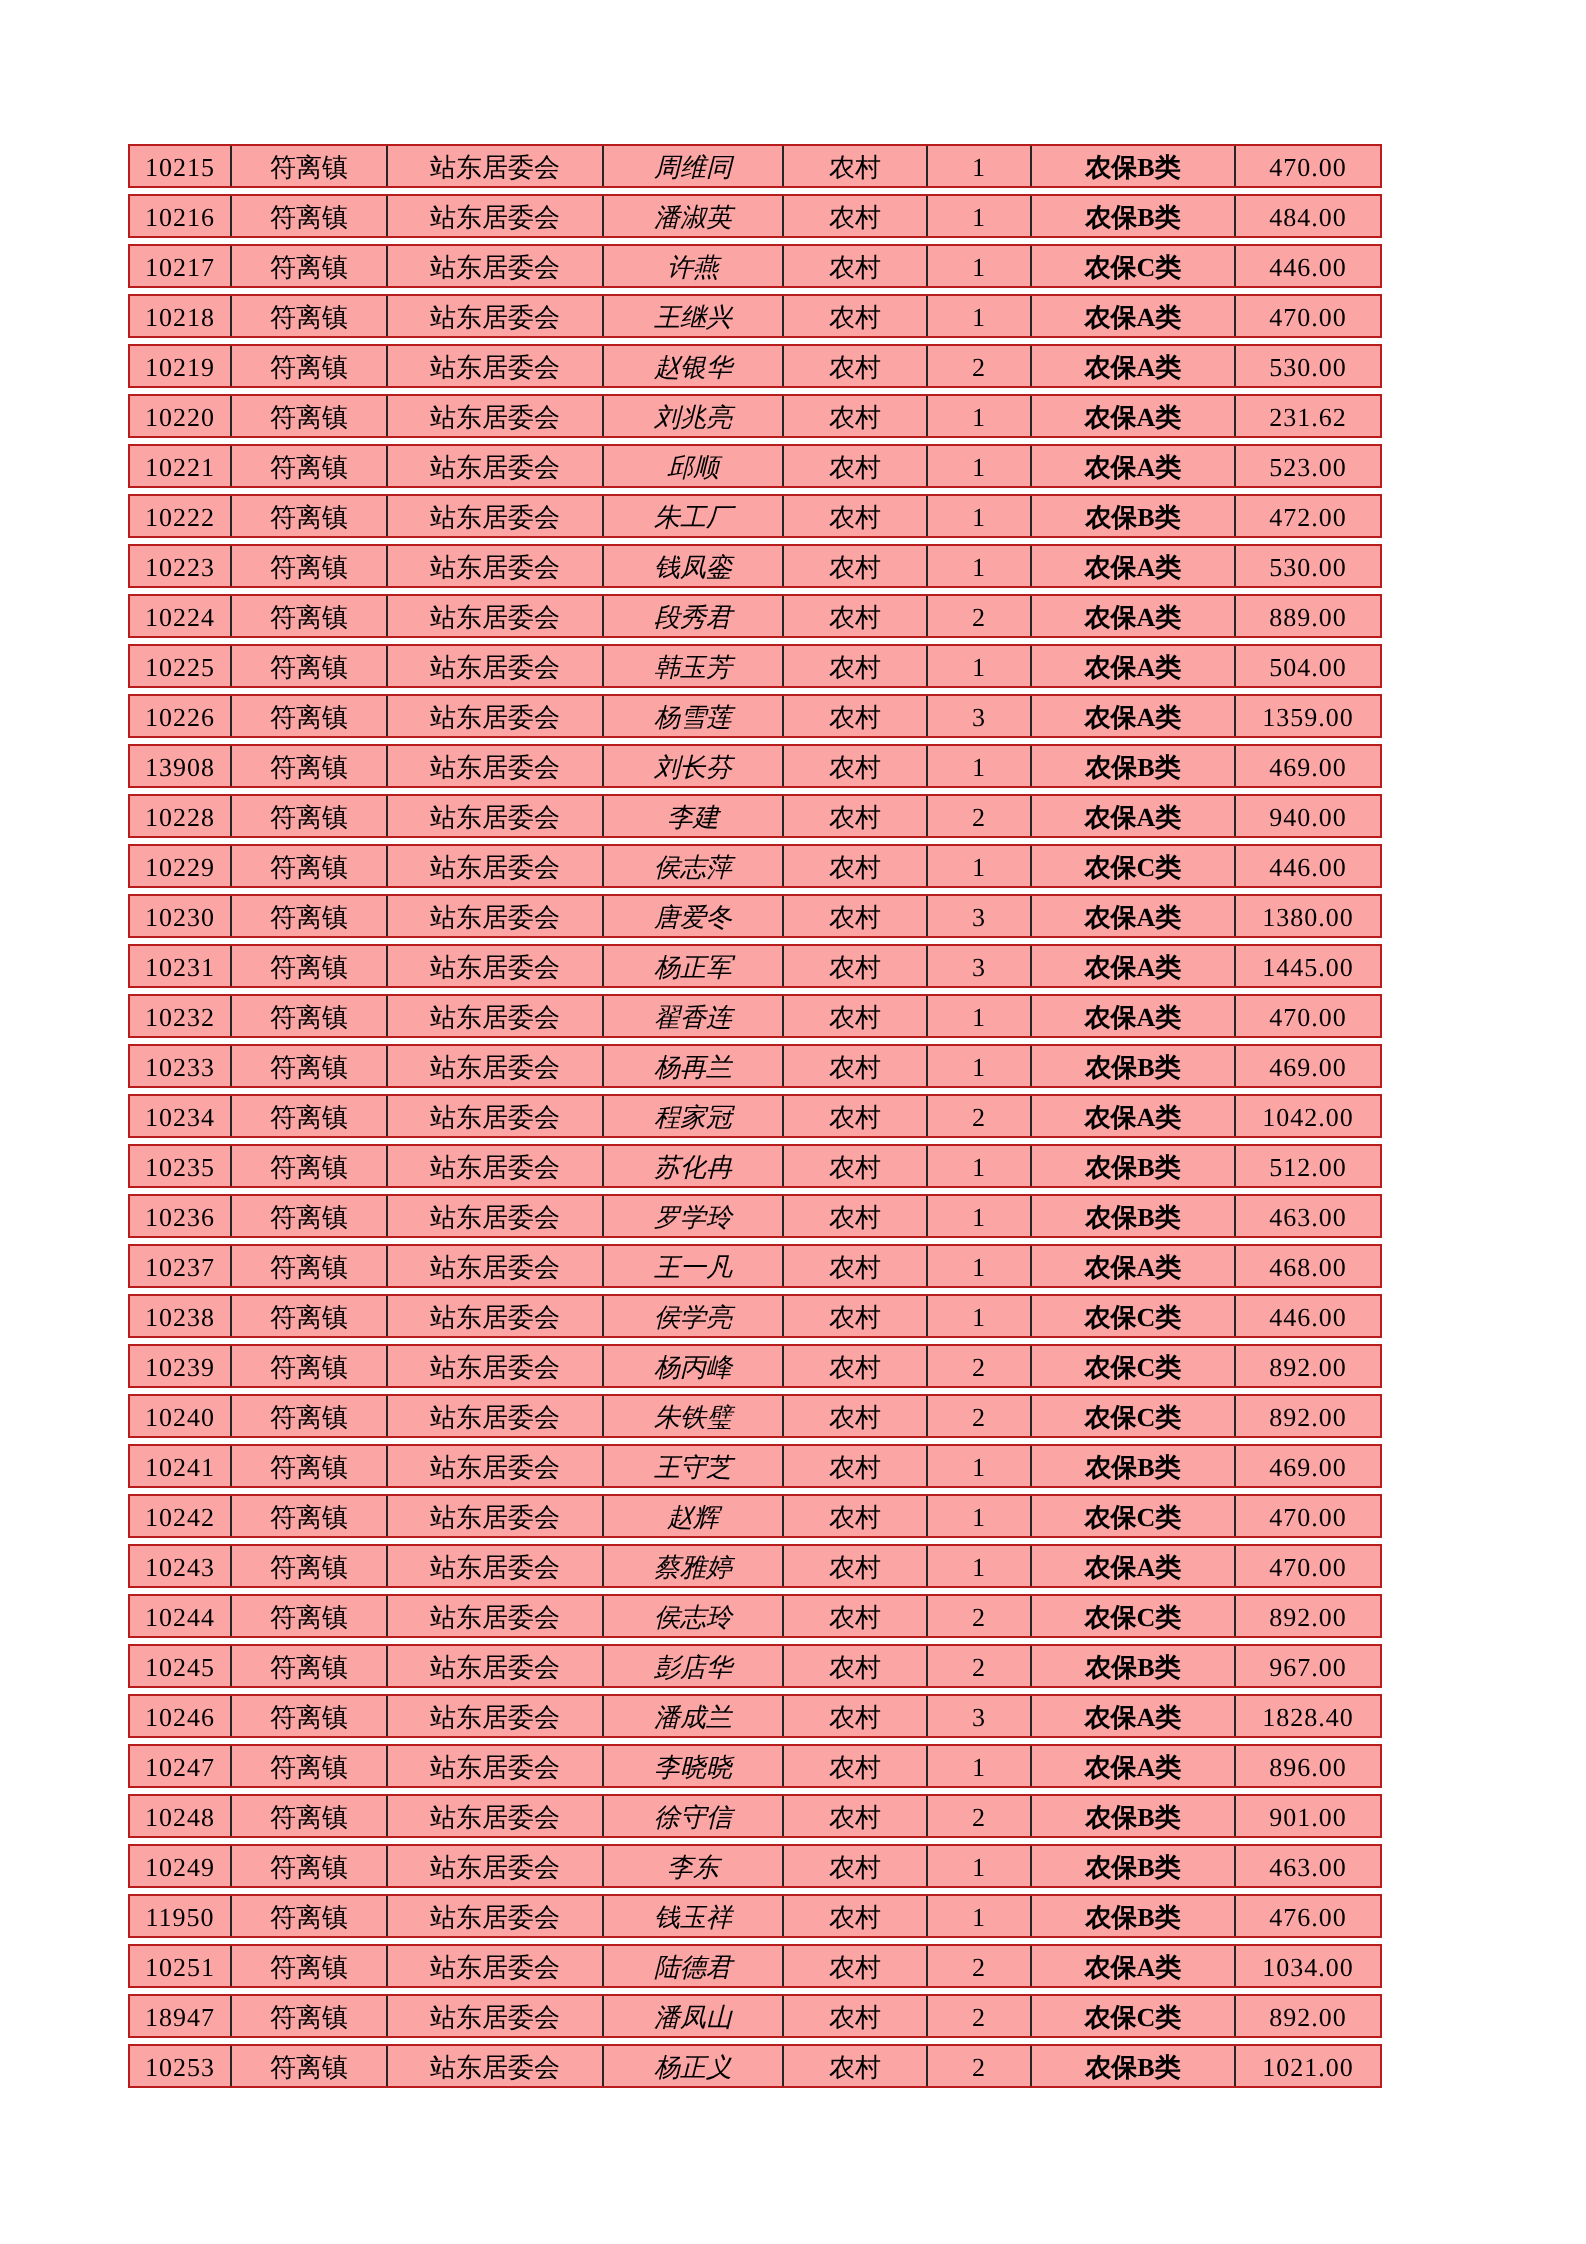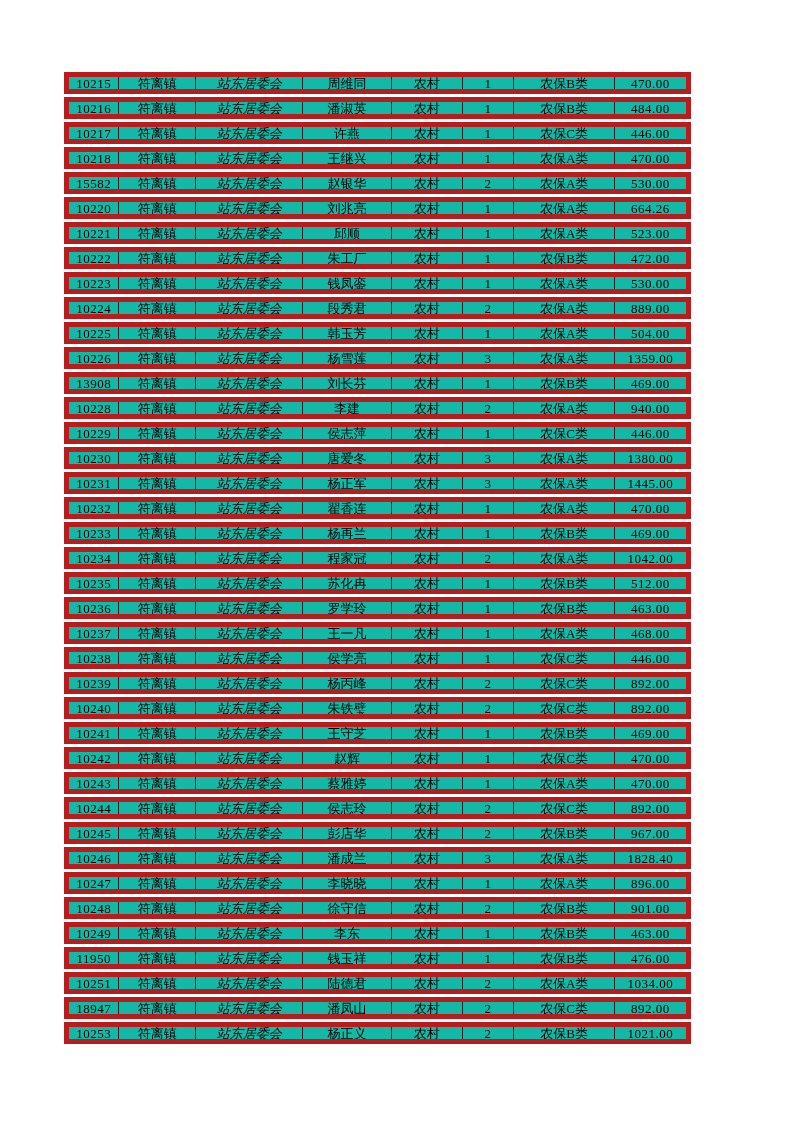--- a/index.html
+++ b/index.html
@@ -19,44 +19,44 @@
   .roster-table {
     position: absolute;
     left: 64px;
     top: 72px;
     width: 627px;
   }
   .row {
     display: flex;
     box-sizing: border-box;
     height: 22px;
-    border: 5px solid #b91c1c;
+    border: 1px solid #b91c1c;
     margin-bottom: 3px;
-    background: #14b8a6;
+    background: #fca5a5;
   }
   .cell {
     box-sizing: border-box;
     display: flex;
     align-items: center;
     justify-content: center;
     font-size: 13px;
     line-height: 1;
     white-space: nowrap;
     overflow: hidden;
   }
   .cell + .cell {
     border-left: 1px solid #262626;
   }
   .c0 { width: 50px; }
   .c1 { width: 78px; }
-  .c2 { width: 108px; font-style: italic; }
-  .c3 { width: 90px; }
+  .c2 { width: 108px; }
+  .c3 { width: 90px; font-style: italic; }
   .c4 { width: 72px; text-align: center; }
   .c5 { width: 52px; }
-  .c6 { width: 102px; }
+  .c6 { width: 102px; font-weight: bold; }
   .c7 { width: 73px; }
   .num {
     font-family: "Liberation Serif", "DejaVu Serif", serif;
     letter-spacing: 0.5px;
   }
   .zh {
     font-family: "Liberation Serif", "DejaVu Serif", serif;
   }
 </style>
 </head>
@@ -98,38 +98,38 @@
     <div class="cell c0 num">10218</div>
     <div class="cell c1 zh">符离镇</div>
     <div class="cell c2 zh">站东居委会</div>
     <div class="cell c3 zh">王继兴</div>
     <div class="cell c4 zh">农村</div>
     <div class="cell c5 num">1</div>
     <div class="cell c6 zh">农保A类</div>
     <div class="cell c7 num">470.00</div>
   </div>
       <div class="row">
-    <div class="cell c0 num">15582</div>
+    <div class="cell c0 num">10219</div>
     <div class="cell c1 zh">符离镇</div>
     <div class="cell c2 zh">站东居委会</div>
     <div class="cell c3 zh">赵银华</div>
     <div class="cell c4 zh">农村</div>
     <div class="cell c5 num">2</div>
     <div class="cell c6 zh">农保A类</div>
     <div class="cell c7 num">530.00</div>
   </div>
       <div class="row">
     <div class="cell c0 num">10220</div>
     <div class="cell c1 zh">符离镇</div>
     <div class="cell c2 zh">站东居委会</div>
     <div class="cell c3 zh">刘兆亮</div>
     <div class="cell c4 zh">农村</div>
     <div class="cell c5 num">1</div>
     <div class="cell c6 zh">农保A类</div>
-    <div class="cell c7 num">664.26</div>
+    <div class="cell c7 num">231.62</div>
   </div>
       <div class="row">
     <div class="cell c0 num">10221</div>
     <div class="cell c1 zh">符离镇</div>
     <div class="cell c2 zh">站东居委会</div>
     <div class="cell c3 zh">邱顺</div>
     <div class="cell c4 zh">农村</div>
     <div class="cell c5 num">1</div>
     <div class="cell c6 zh">农保A类</div>
     <div class="cell c7 num">523.00</div>

